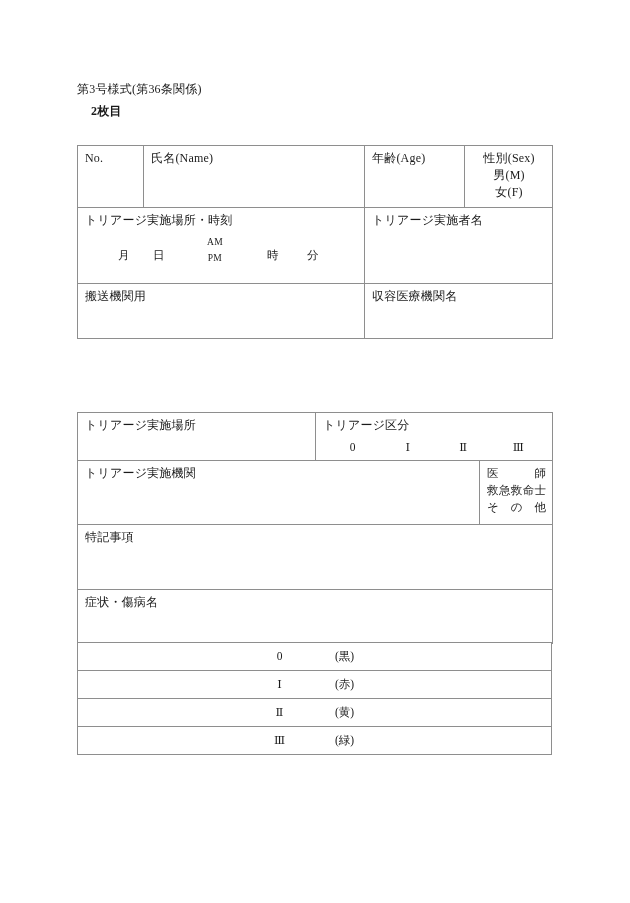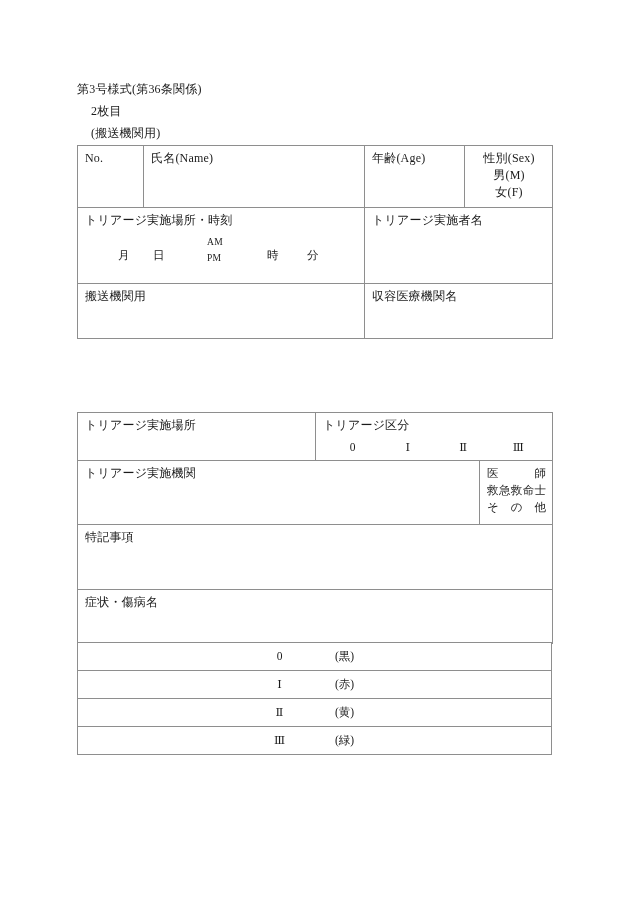--- a/index.html
+++ b/index.html
@@ -30,21 +30,21 @@
     left: 77px;
     top: 78px;
     width: 480px;
   }
   .heading-line {
     font-size: 12px;
     line-height: 22px;
     white-space: nowrap;
     letter-spacing: 0.2px;
   }
-  .heading-line.indent-1 { padding-left: 14px; }
+  .heading-line.indent-1 { padding-left: 14px; font-weight: bold; }
 
   
   .form-table {
     position: absolute;
     left: 77px;
     width: 475px;
     border-collapse: collapse;
     table-layout: fixed;
     background: #ffffff;
   }
@@ -84,21 +84,21 @@
   }
   .dt-tok {
     position: absolute;
     font-size: 11.5px;
     line-height: 16px;
   }
   .dt-ampm {
     position: absolute;
     left: 122px;
     top: 6px;
-    text-align: left;
+    text-align: center;
     font-size: 9.5px;
     line-height: 15.5px;
     font-family: "Liberation Serif", "DejaVu Serif", serif;
   }
   .dt-ampm div { letter-spacing: 0.3px; }
 
   
   .class-row {
     display: flex;
     margin-top: 5px;
@@ -149,21 +149,20 @@
   }
 </style>
 </head>
 <body>
 
 <div class="page">
 
   <div class="heading">
     <div class="heading-line">第3号様式(第36条関係)</div>
     <div class="heading-line indent-1">2枚目</div>
-    <div class="heading-line indent-1">(搬送機関用)</div>
   </div>
 
   <table class="form-table" id="table-identity">
     <colgroup>
       <col style="width:66px">
       <col style="width:221px">
       <col style="width:100px">
       <col style="width:88px">
     </colgroup>
     <tbody>

